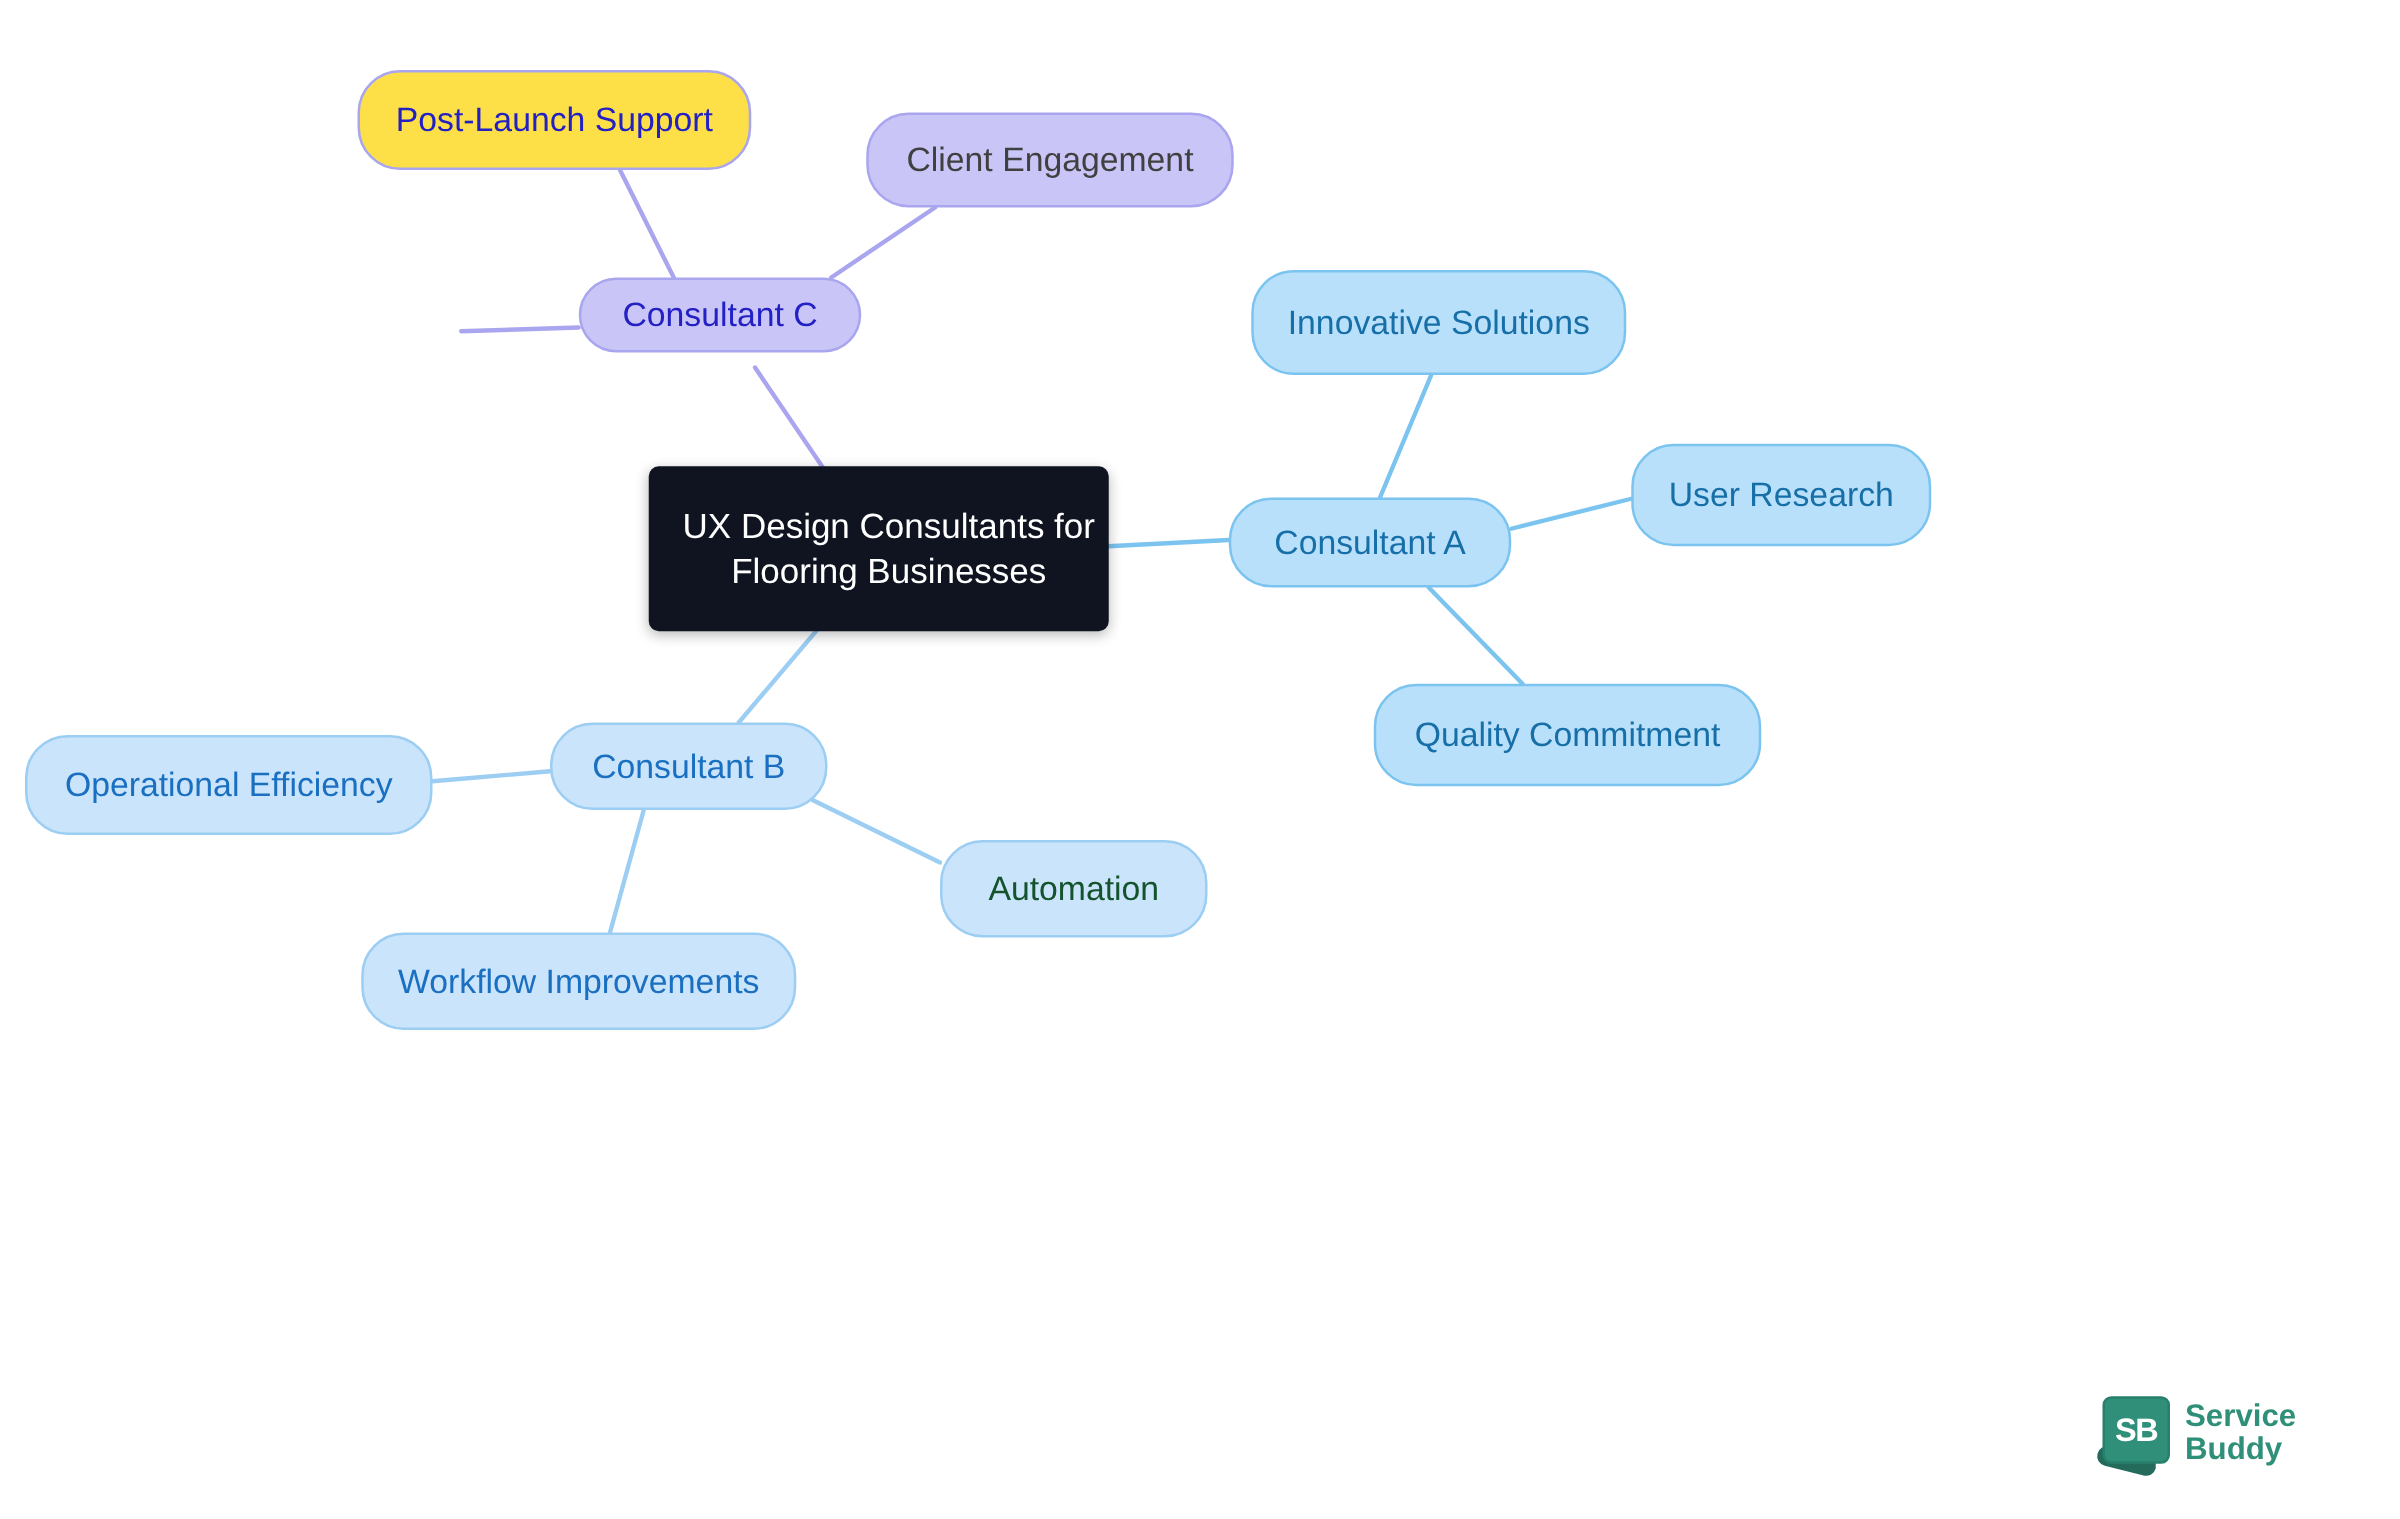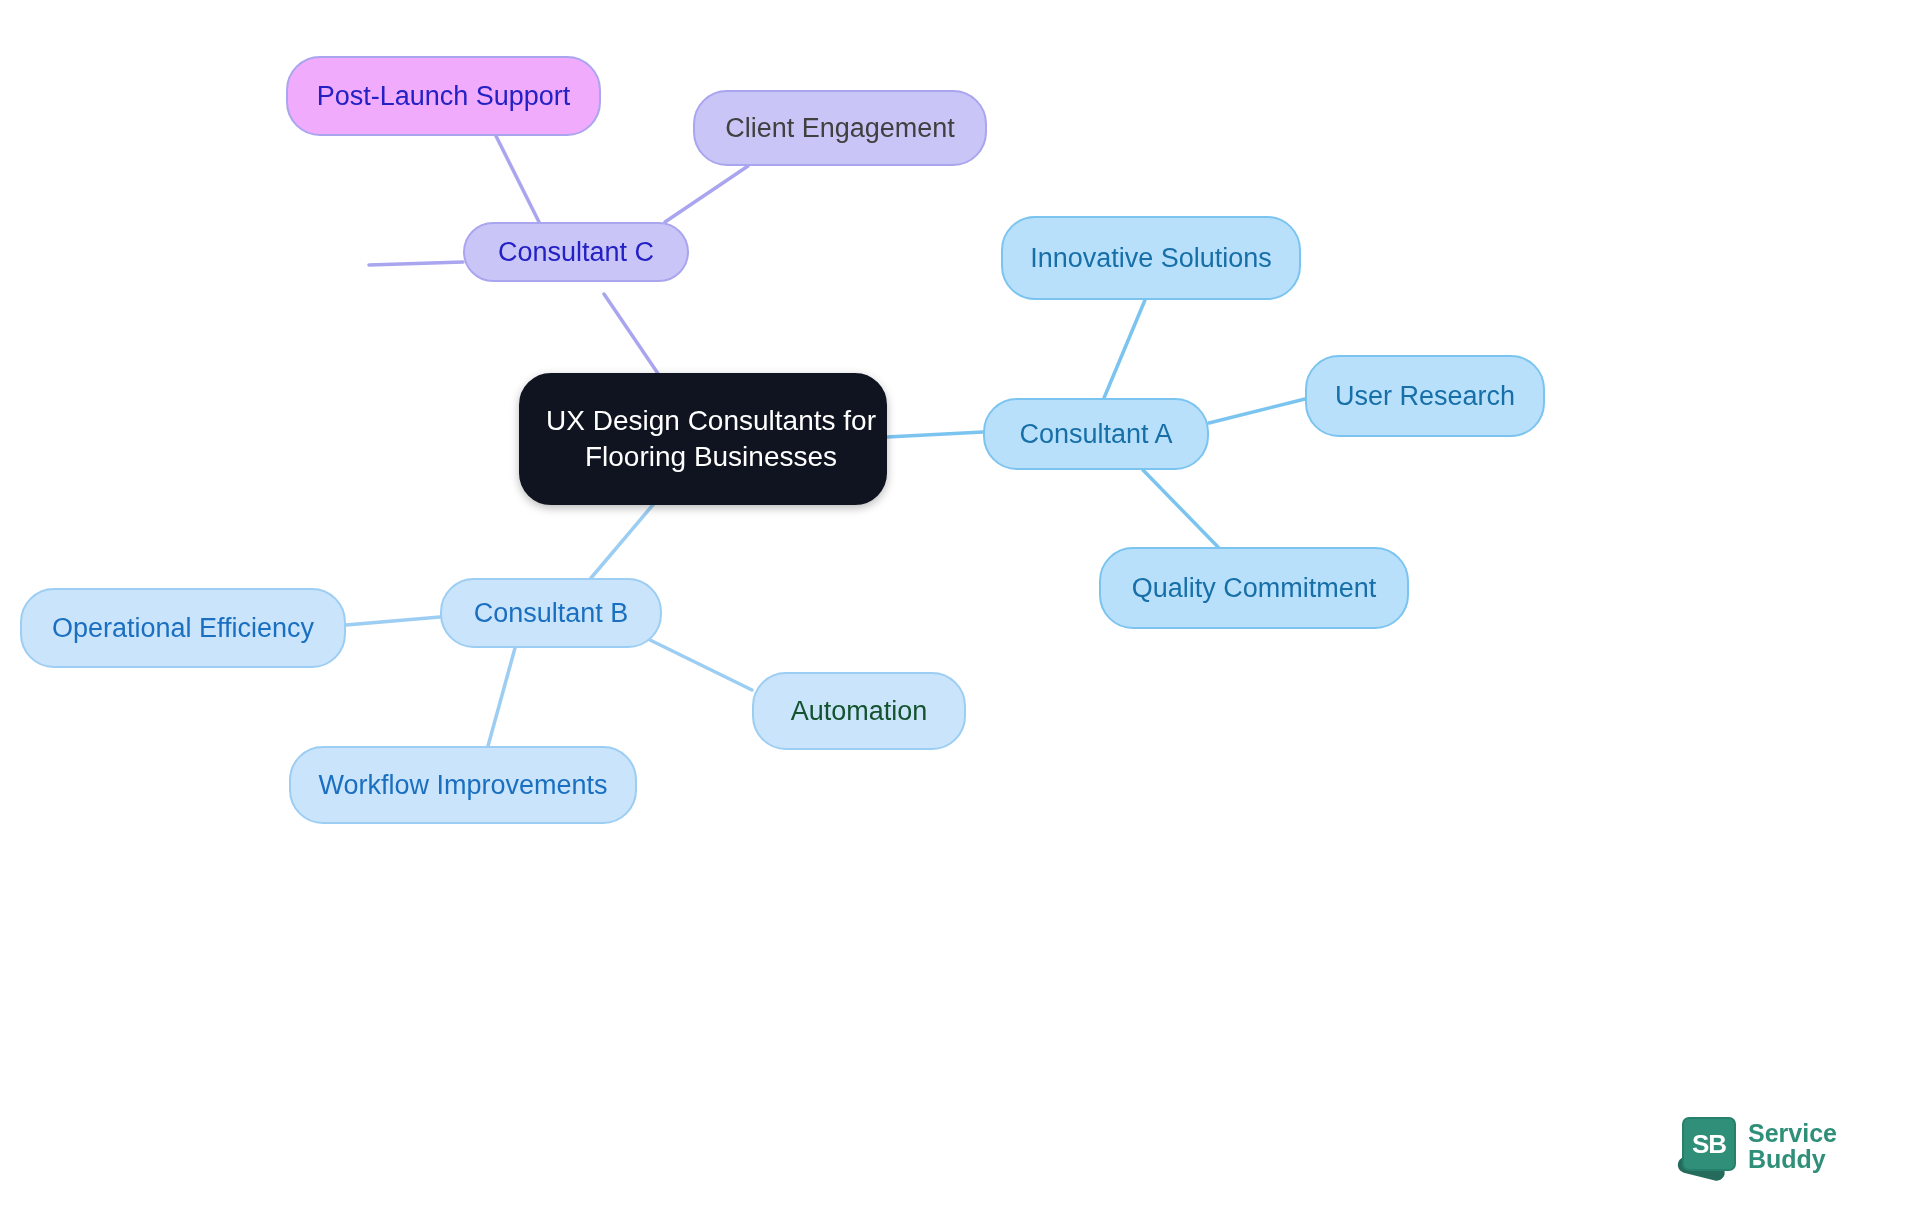--- a/index.html
+++ b/index.html
@@ -39,21 +39,21 @@
     border-style: solid;
     border-width: 2px;
     line-height: 1.28;
     white-space: pre-line;
     user-select: none;
   }
   .node.root {
     background: #0f1420;
     border-color: #0f1420;
     color: #ffffff;
-    border-radius: 32px;
+    border-radius: 8px;
     font-size: 28px;
     box-shadow: 0 3px 10px rgba(0,0,0,0.28);
     padding-left: 16px;
   }
   .node.purple {
     background: #c9c6f7;
     border-color: #a9a5ef;
     color: #2320c4;
     font-size: 27px;
   }
@@ -143,21 +143,21 @@
 Flooring Businesses</span></div>
     <div class="node blue" style="left: 983px; top: 398px; width: 226px; height: 72px; background: rgb(185, 224, 251); border-color: rgb(124, 196, 240); color: rgb(23, 111, 168);"><span>Consultant A</span></div>
     <div class="node blue" style="left: 1001px; top: 216px; width: 300px; height: 84px; background: rgb(185, 224, 251); border-color: rgb(124, 196, 240); color: rgb(23, 111, 168);"><span>Innovative Solutions</span></div>
     <div class="node blue" style="left: 1305px; top: 355px; width: 240px; height: 82px; background: rgb(185, 224, 251); border-color: rgb(124, 196, 240); color: rgb(23, 111, 168);"><span>User Research</span></div>
     <div class="node blue" style="left: 1099px; top: 547px; width: 310px; height: 82px; background: rgb(185, 224, 251); border-color: rgb(124, 196, 240); color: rgb(23, 111, 168);"><span>Quality Commitment</span></div>
     <div class="node blue-soft" style="left: 440px; top: 578px; width: 222px; height: 70px; background: rgb(201, 228, 251); border-color: rgb(156, 205, 242); color: rgb(26, 111, 192);"><span>Consultant B</span></div>
     <div class="node blue-soft" style="left: 20px; top: 588px; width: 326px; height: 80px; background: rgb(201, 228, 251); border-color: rgb(156, 205, 242); color: rgb(26, 111, 192);"><span>Operational Efficiency</span></div>
     <div class="node blue-soft" style="left: 752px; top: 672px; width: 214px; height: 78px; background: rgb(201, 228, 251); border-color: rgb(156, 205, 242); color: #14532d;"><span>Automation</span></div>
     <div class="node blue-soft" style="left: 289px; top: 746px; width: 348px; height: 78px; background: rgb(201, 228, 251); border-color: rgb(156, 205, 242); color: rgb(26, 111, 192);"><span>Workflow Improvements</span></div>
     <div class="node purple" style="left: 463px; top: 222px; width: 226px; height: 60px; background: rgb(201, 198, 247); border-color: rgb(169, 165, 239); color: rgb(35, 32, 196);"><span>Consultant C</span></div>
-    <div class="node purple" style="left: 286px; top: 56px; width: 315px; height: 80px; background: #f0abfc; border-color: rgb(169, 165, 239); color: rgb(35, 32, 196);"><span>Post-Launch Support</span></div>
+    <div class="node purple" style="left: 286px; top: 56px; width: 315px; height: 80px; background: #fde047; border-color: rgb(169, 165, 239); color: rgb(35, 32, 196);"><span>Post-Launch Support</span></div>
     <div class="node purple" style="left: 693px; top: 90px; width: 294px; height: 76px; background: rgb(201, 198, 247); border-color: rgb(169, 165, 239); color: #404040;"><span>Client Engagement</span></div>
   </div>
 
 <div id="logo" style="left: 1678px; top: 1117px;">
   <div class="mark">
     <div class="roller"></div>
     <div class="plate">
       <span class="sb">SB</span>
     </div>
   </div>

